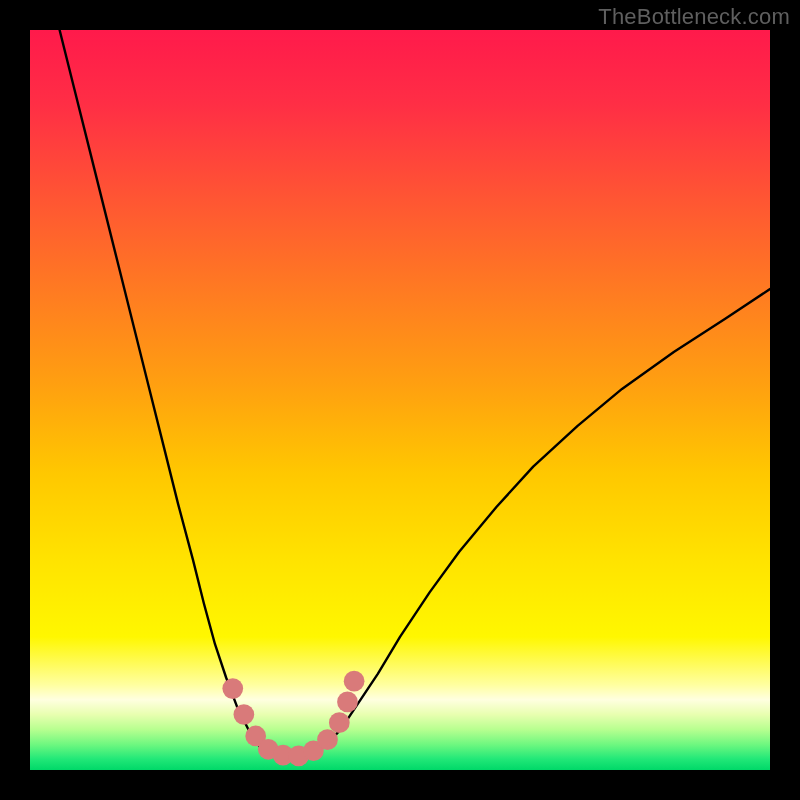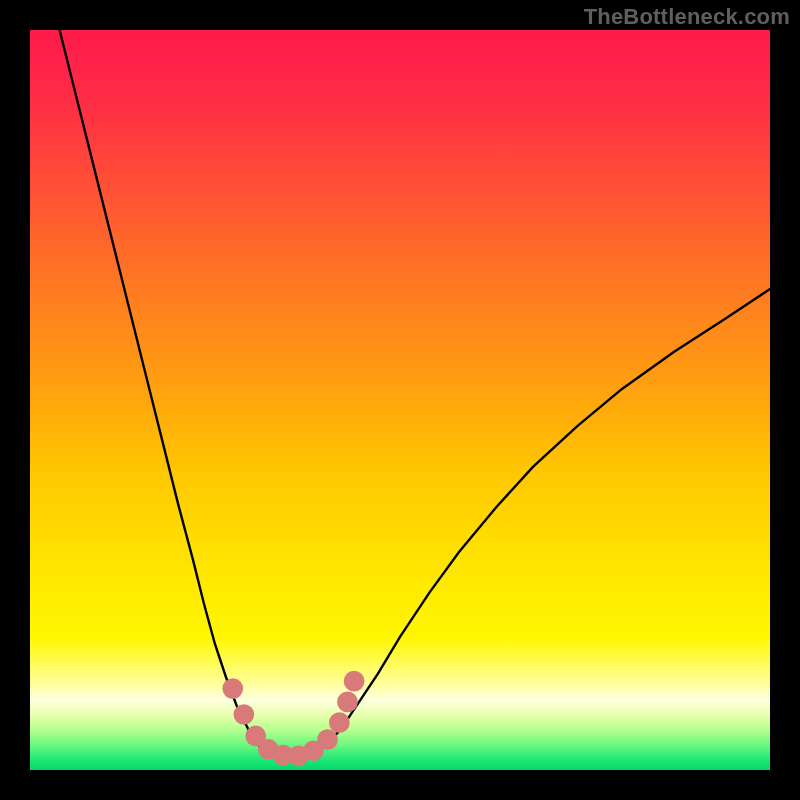--- a/index.html
+++ b/index.html
@@ -9,21 +9,21 @@
     width: 800px;
     height: 800px;
     background: #000;
   }
   .watermark {
     position: absolute;
     top: 4px;
     right: 10px;
     font-family: Arial, Helvetica, sans-serif;
     font-size: 22px;
-    font-weight: 700;
+    font-weight: 400;
     color: #5f5f5f;
     letter-spacing: 0.2px;
     z-index: 5;
   }
   .plot-area {
     position: absolute;
     left: 30px;
     top: 30px;
     width: 740px;
     height: 740px;

